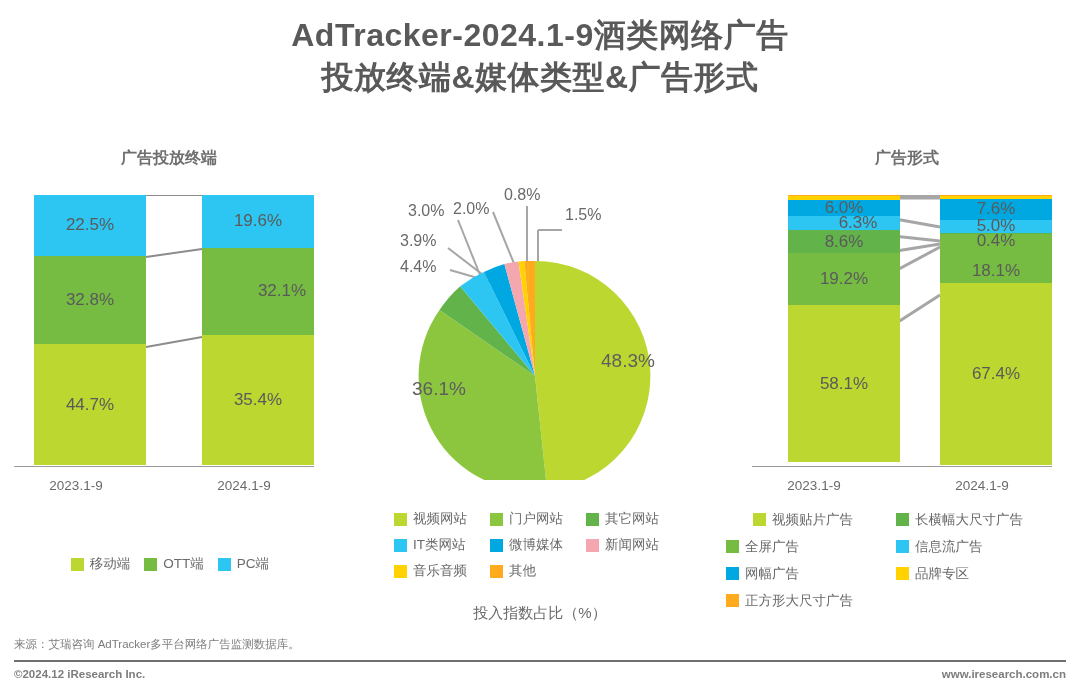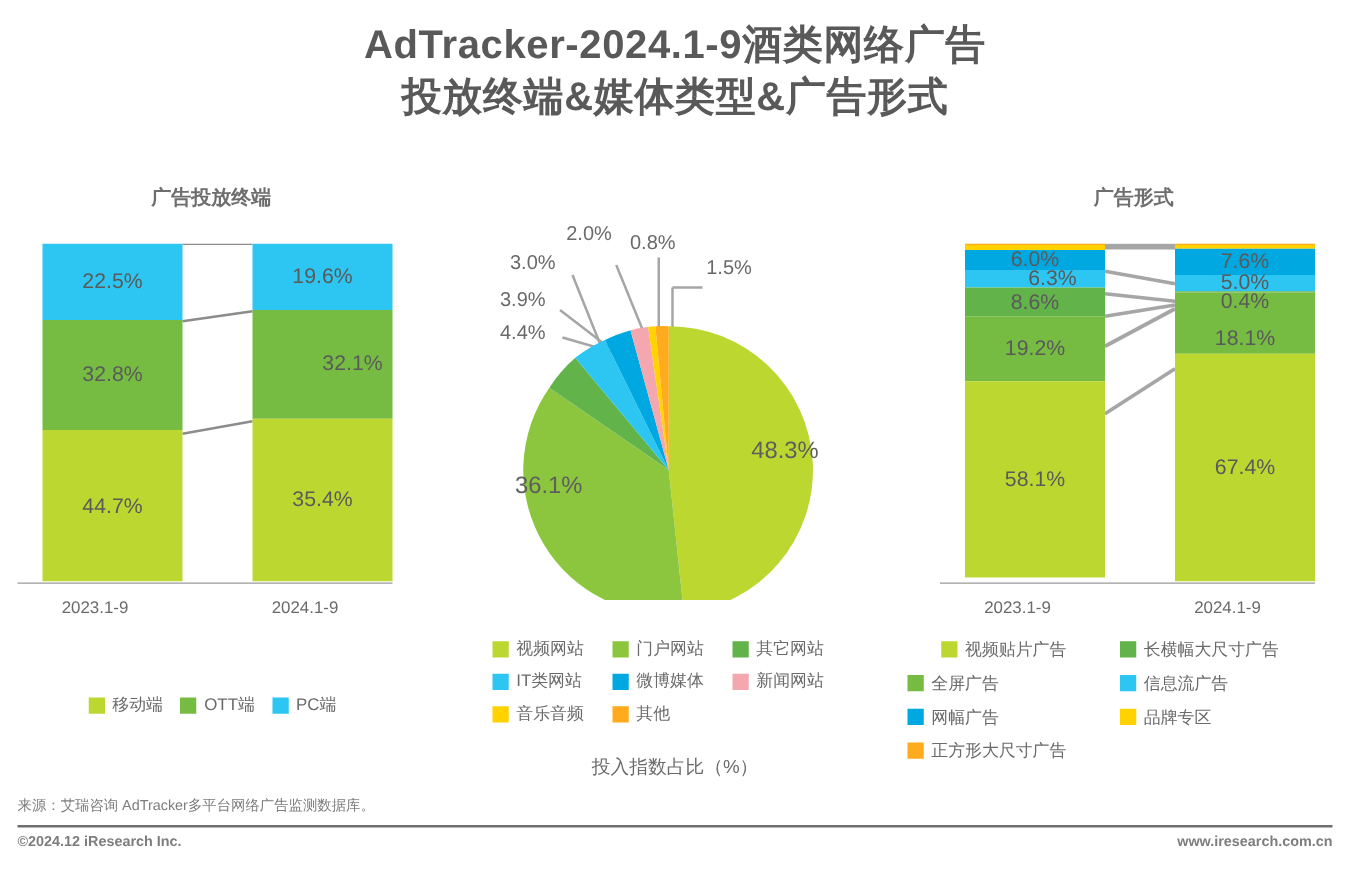--- a/index.html
+++ b/index.html
@@ -183,21 +183,21 @@
       <path d="M155,196 L144.3,81.0 A115,115 0 0,1 155,81 Z" fill="#ffab1d"></path>
     </g>
   </svg>
 
   <div class="pie-label" style="left:601px; top:350px; font-size:19px;">48.3%</div>
   <div class="pie-label" style="left:412px; top:378px; font-size:19px;">36.1%</div>
 
   <div class="callout-label" style="left:400px; top:258px;">4.4%</div>
   <div class="callout-label" style="left:400px; top:232px;">3.9%</div>
   <div class="callout-label" style="left:408px; top:202px;">3.0%</div>
-  <div class="callout-label" style="left:453px; top:179px;">2.0%</div>
+  <div class="callout-label" style="left:453px; top:200px;">2.0%</div>
   <div class="callout-label" style="left:504px; top:186px;">0.8%</div>
   <div class="callout-label" style="left:565px; top:206px;">1.5%</div>
 
   <div class="legend" style="left:394px; top:506px; width:290px;">
     <div class="legend-item" style="width:96px; height:26px;">
       <span class="swatch" style="background:#bdd731;"></span>
       <span class="legend-text">视频网站</span>
     </div>
     <div class="legend-item" style="width:96px; height:26px;">
       <span class="swatch" style="background:#8cc63e;"></span>
@@ -238,21 +238,21 @@
   <div class="bars-area" style="left:752px; top:195px; width:310px; height:275px;">
     <svg style="position:absolute; left:0; top:0; width:310px; height:275px; pointer-events:none;">
       <line x1="132" y1="2" x2="188" y2="2" stroke="#a6a6a6" stroke-width="5"></line>
       <line x1="132" y1="22" x2="188" y2="32" stroke="#a6a6a6" stroke-width="3"></line>
       <line x1="132" y1="40" x2="188" y2="46" stroke="#a6a6a6" stroke-width="3"></line>
       <line x1="132" y1="58" x2="188" y2="49" stroke="#a6a6a6" stroke-width="3"></line>
       <line x1="132" y1="82" x2="188" y2="52" stroke="#a6a6a6" stroke-width="3"></line>
       <line x1="132" y1="136" x2="188" y2="100" stroke="#a6a6a6" stroke-width="3"></line>
     </svg>
 
-    <div class="bar-col" style="left:20px; bottom:5px; height:270px;">
+    <div class="bar-col" style="left:36px; bottom:5px; height:270px;">
       <div class="seg" style="height:0.8px; background:#ffab1d;">
           <span></span>
         </div>
       <div class="seg" style="height:4.1px; background:#ffd200;">
           <span></span>
         </div>
       <div class="seg" style="height:16.2px; background:#00a8e1;">
         <span>6.0%</span>
       </div>
       <div class="seg" style="height:14px; background:#2dc6f2;padding-left:28px;">

